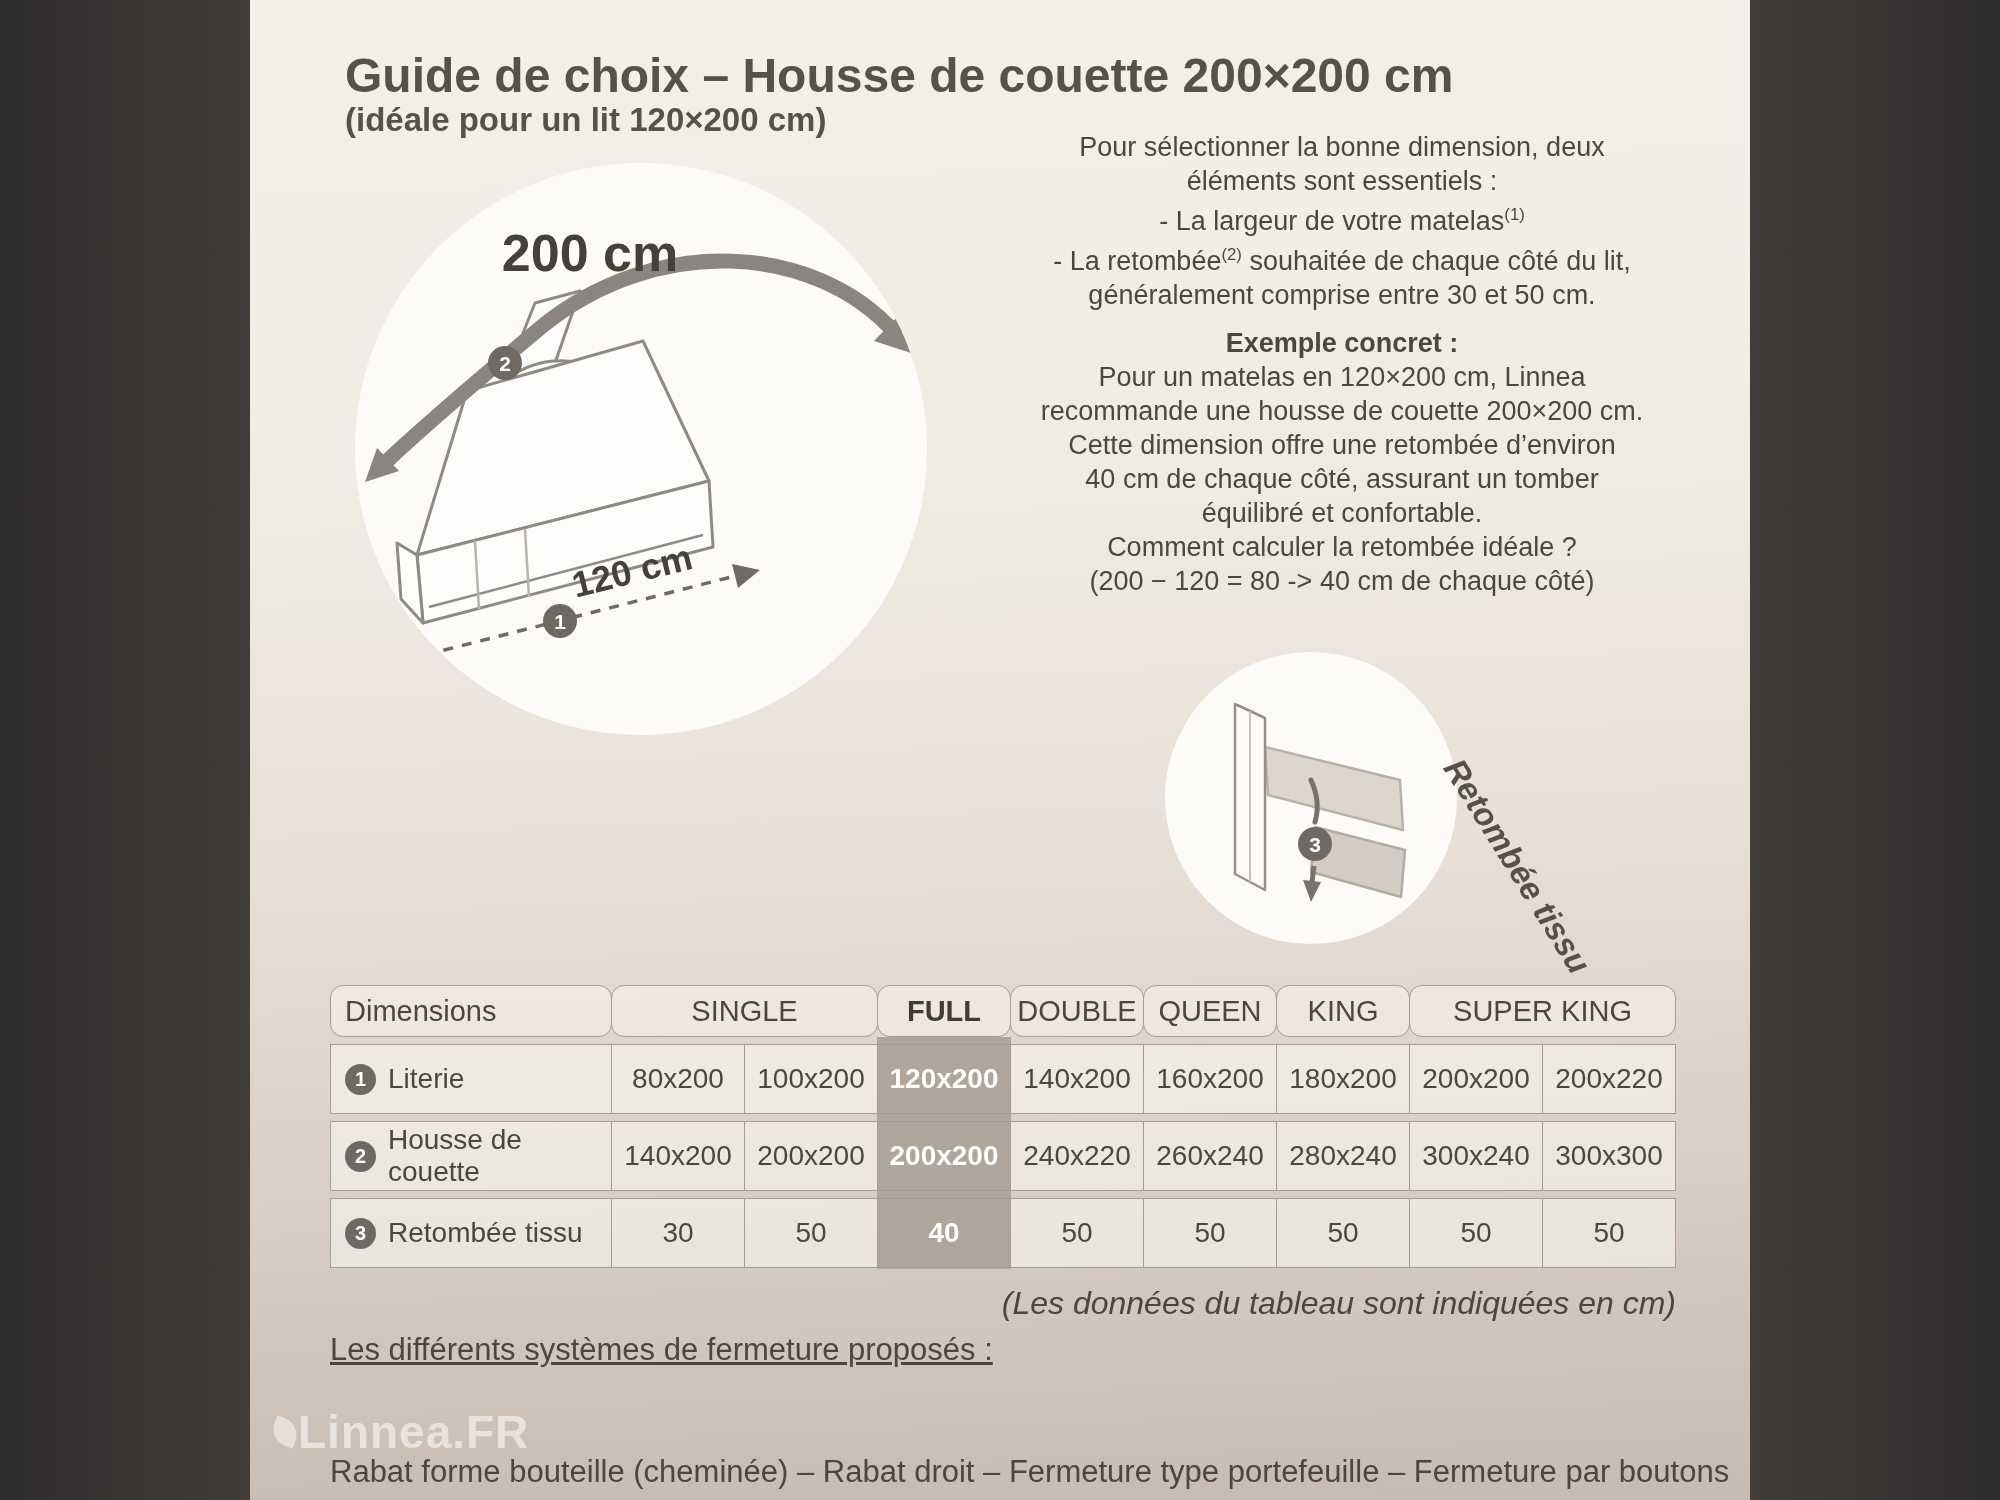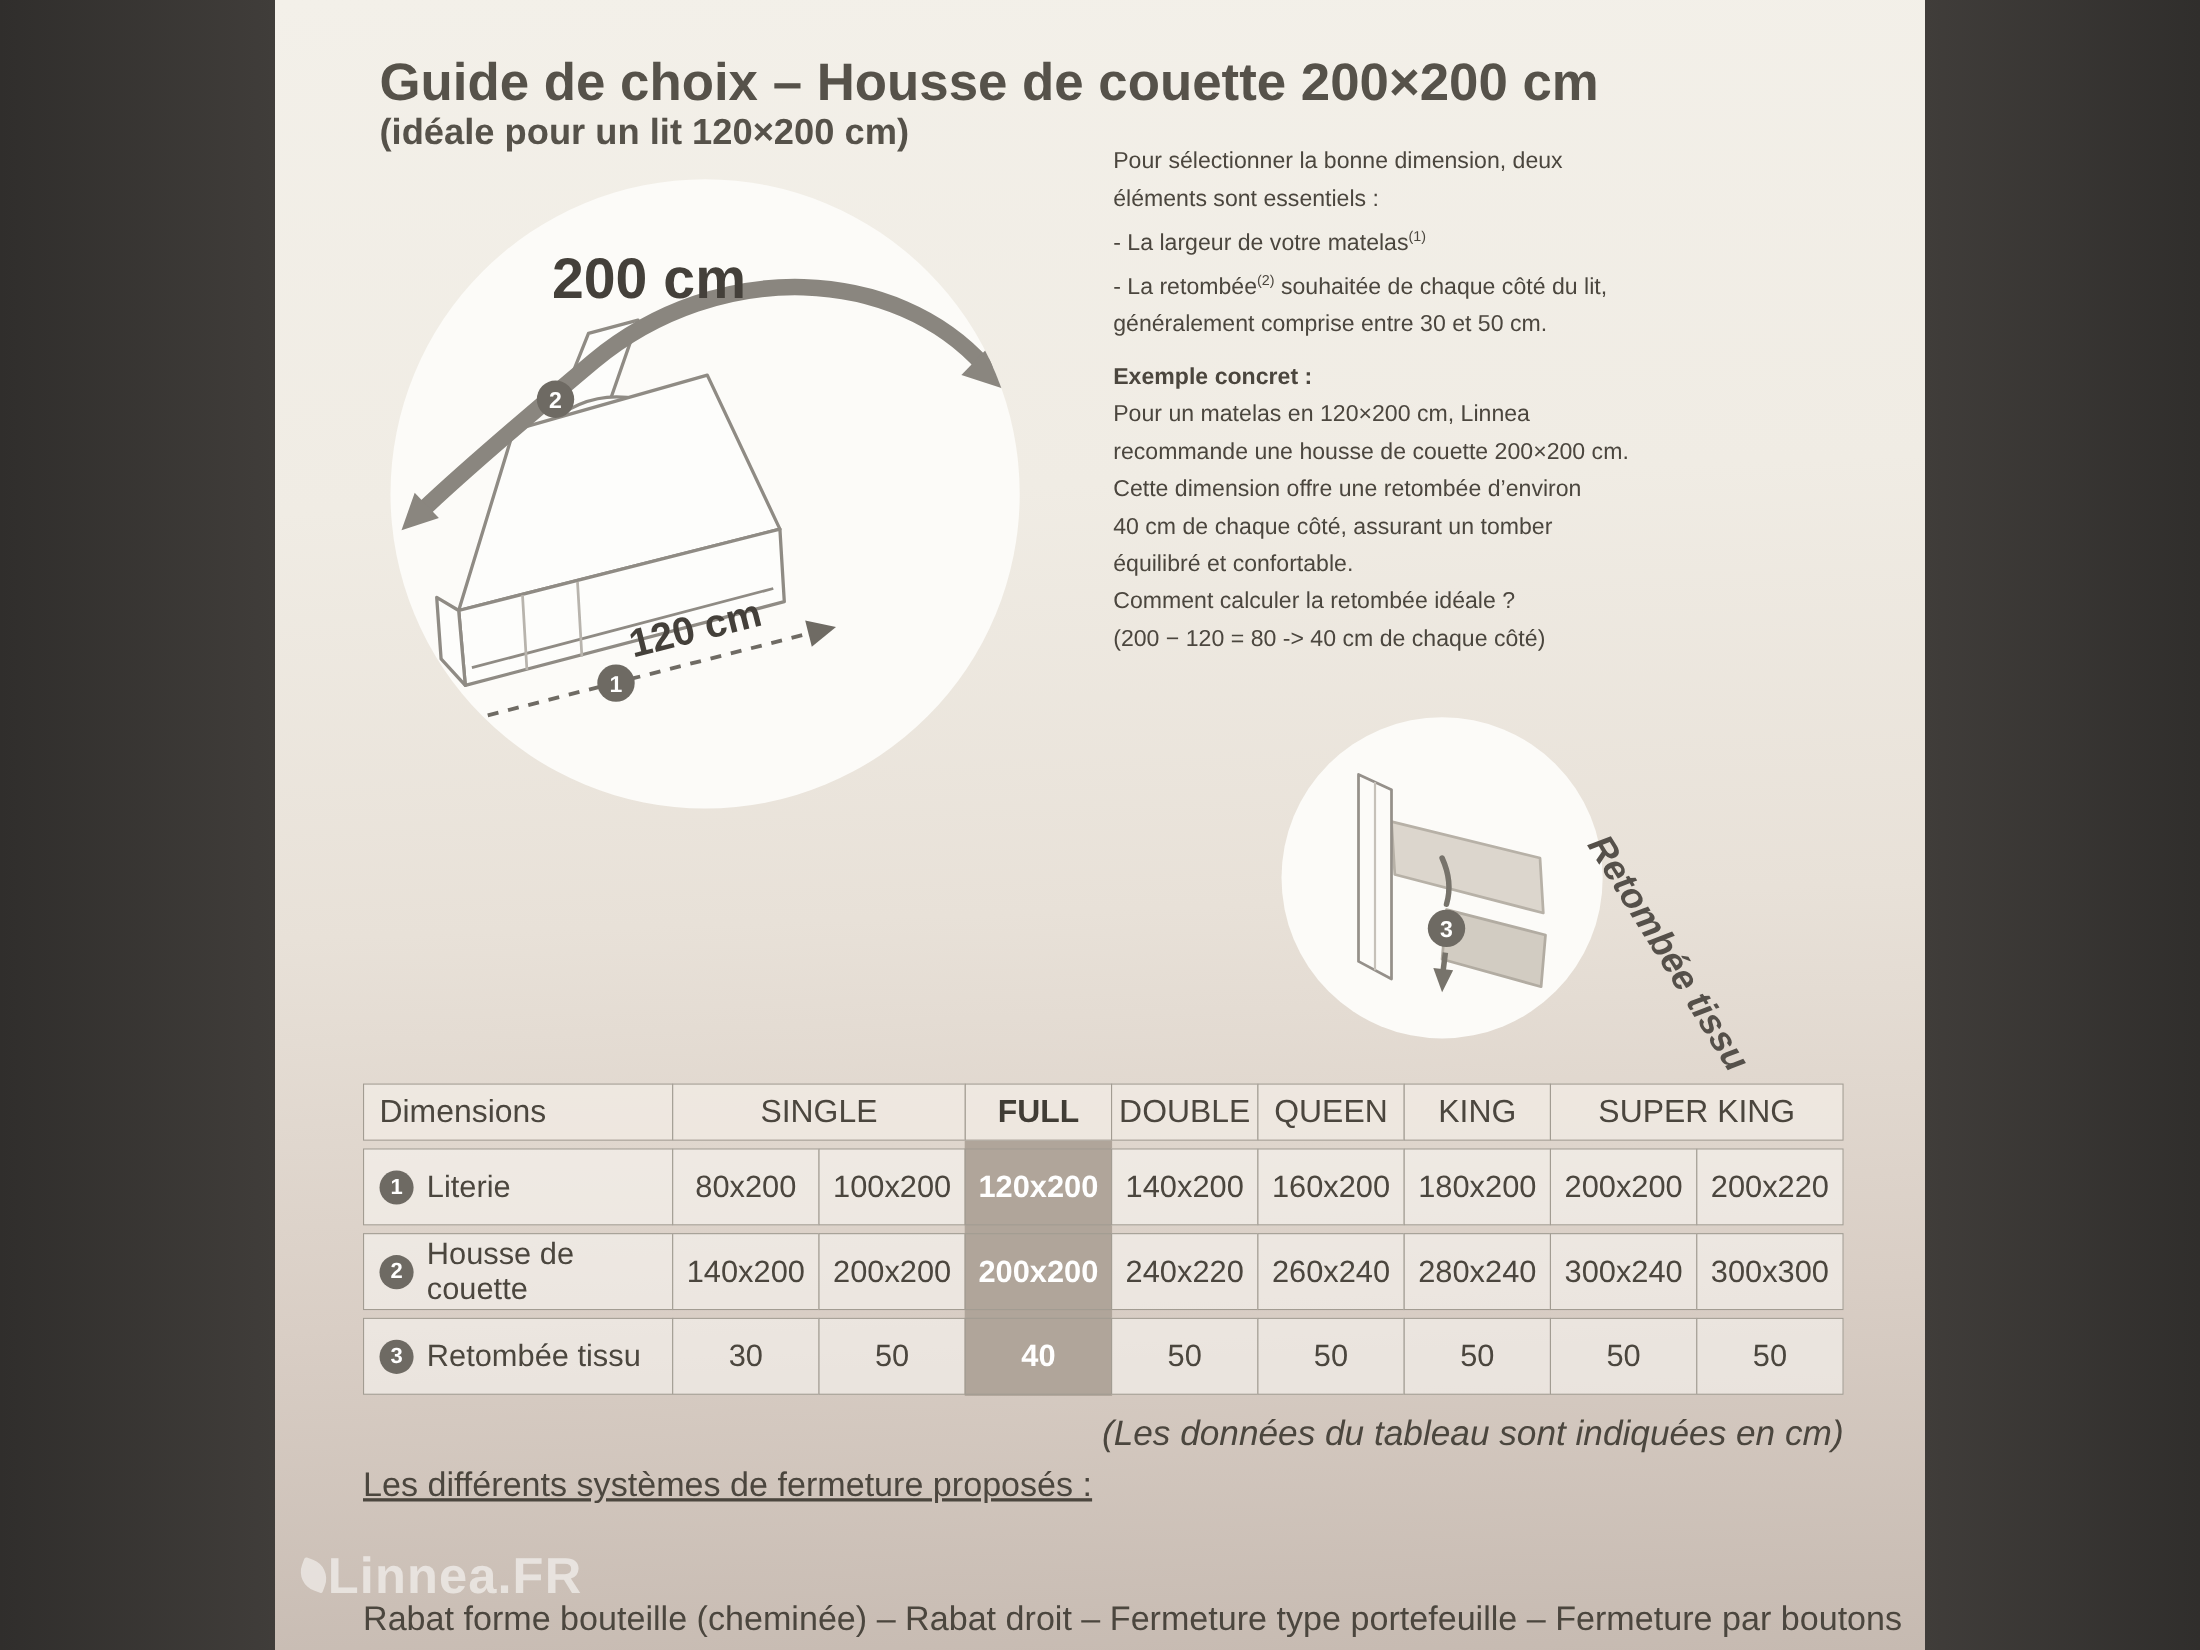--- a/index.html
+++ b/index.html
@@ -7,41 +7,41 @@
   .stage { position:relative; width:2000px; height:1500px; overflow:hidden; background:#3b3836; }
   .bar { position:absolute; top:0; width:250px; height:1500px; }
   .bar.left  { left:0;  background:linear-gradient(90deg,#302e2c 0%,#403d3a 100%); }
   .bar.right { right:0; background:linear-gradient(270deg,#302e2c 0%,#403d3a 100%); }
   .content { position:absolute; left:250px; top:0; width:1500px; height:1500px;
     background:linear-gradient(178deg,#f3f0e9 0%,#f0ece4 30%,#e8e1d8 55%,#d9cec5 78%,#c6bab1 100%); }
 
   .title    { position:absolute; left:95px; top:48px;  font-size:48px; font-weight:bold; color:#56524a; }
   .subtitle { position:absolute; left:95px; top:101px; font-size:33px; font-weight:bold; color:#56524a; }
 
-  .textcol { position:absolute; left:762px; top:130px; width:660px; font-size:21px; color:#4b463e; }
+  .textcol { position:absolute; left:762px; top:130px; width:660px; font-size:27px; color:#4b463e;text-align:center; }
   .textcol p { line-height:34px; }
   .example-heading { font-weight:bold; margin-top:14px; }
   sup { font-size:0.62em; }
 
   .circle { position:absolute; border-radius:50%; background:#fcfbf8; overflow:hidden; }
   .big-circle   { left:105px; top:163px; width:572px; height:572px; }
   .small-circle { left:915px; top:652px; width:292px; height:292px; }
   .circle svg { display:block; width:100%; height:100%; }
 
   .retombee-label { position:absolute; left:1218px; top:752px; font-size:33px; font-weight:bold;
     font-style:italic; color:#55504a; transform:rotate(58deg); transform-origin:0 0; white-space:nowrap; }
 
   .size-table { position:absolute; left:80px; top:985px; width:1346px; }
   .full-band { position:absolute; left:547px; top:52px; width:134px; height:232px; background:#b0a59a; }
   .trow { display:flex; position:relative; }
   .trow + .trow { margin-top:7px; }
   .tcell { border:1px solid #a29c92; background:rgba(251,249,245,0.55); display:flex; align-items:center;
     justify-content:center; font-size:28px; height:70px; }
   .tcell + .tcell { margin-left:-1px; }
-  .thead .tcell { height:52px; background:rgba(246,242,235,0.6); font-size:29px; }
+  .thead .tcell { height:52px; background:rgba(246,242,235,0.6); font-size:29px;border-radius:13px; }
   .label-cell { width:282px; justify-content:flex-start; padding-left:14px; gap:12px; }
   .vcell { width:134px; }
   .span2 { width:267px;text-align:right; }
   .hl { background:#b0a59a; color:#fff; font-weight:bold; }
   .full-head { font-weight:bold; color:#403c35; }
   .badge { flex:none; width:31px; height:31px; border-radius:50%; background:#6e6a63; color:#fff;
     font-size:20px; font-weight:bold; display:flex; align-items:center; justify-content:center; }
 
   .table-note { position:absolute; left:80px; top:1285px; width:1346px; text-align:right;
     font-style:italic; font-size:32px; }

